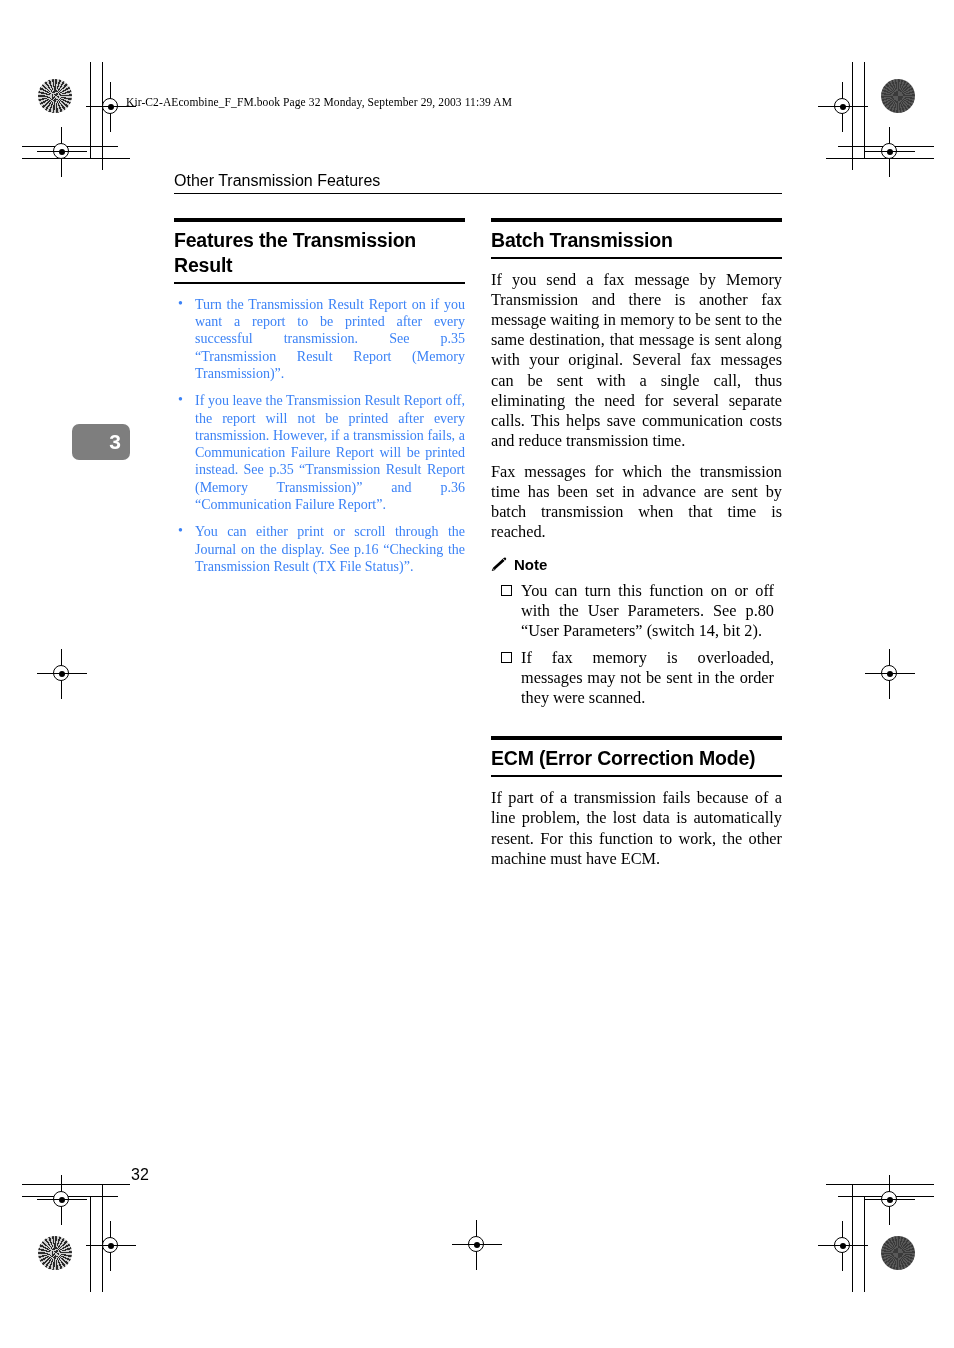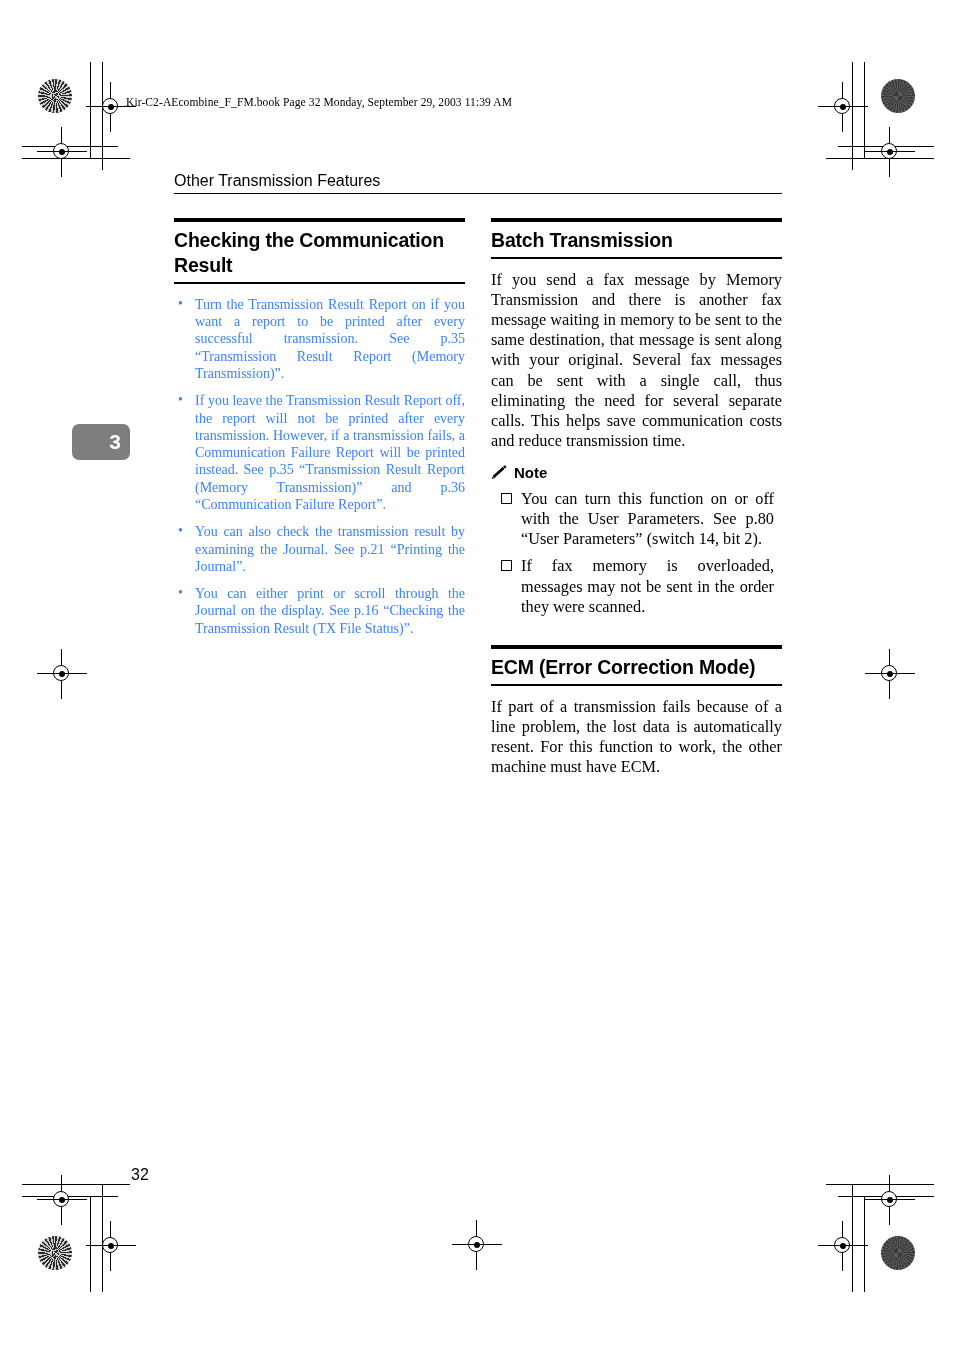--- a/index.html
+++ b/index.html
@@ -309,37 +309,37 @@
   </div>
 
   <div class="chapter-tab">
     <span>3</span>
   </div>
 
   <div class="columns">
 
     <div class="col col-left">
 
-      <h2 class="sec">Checking the Communication Result</h2>
+      <h2 class="sec">Features the Transmission Result</h2>
 
       <ul class="bullets">
         <li>Turn the Transmission Result Report on if you want a report to be printed after every successful transmission. See p.35 “Transmission Result Report (Memory Transmission)”.</li>
         <li>If you leave the Transmission Result Report off, the report will not be printed after every transmission. However, if a transmission fails, a Communication Failure Report will be printed instead. See p.35 “Transmission Result Report (Memory Transmission)” and p.36 “Communication Failure Report”.</li>
-        <li>You can also check the transmission result by examining the Journal. See p.21 “Printing the Journal”.</li>
         <li>You can either print or scroll through the Journal on the display. See p.16 “Checking the Transmission Result (TX File Status)”.</li>
       </ul>
 
 
     </div>
 
     <div class="col col-right">
 
       <h2 class="sec">Batch Transmission</h2>
 
       <p class="body first">If you send a fax message by Memory Transmission and there is another fax message waiting in memory to be sent to the same destination, that message is sent along with your original. Several fax messages can be sent with a single call, thus eliminating the need for several separate calls. This helps save communication costs and reduce transmission time.</p>
+      <p class="body">Fax messages for which the transmission time has been set in advance are sent by batch transmission when that time is reached.</p>
 
       <div class="note-block">
         <div class="note-head">
           <span class="pencil-icon">
             <svg viewBox="0 0 17 15" width="17" height="15" aria-hidden="true">
               <path d="M1.2 13.6 L4.0 12.6 L14.6 3.0 C15.4 2.3 15.4 1.4 14.8 0.9 C14.2 0.3 13.3 0.4 12.6 1.1 L2.0 10.7 Z" fill="#000"></path>
               <path d="M1.2 13.6 L4.0 12.6 L2.6 11.2 Z" fill="#ffffff" stroke="#000" stroke-width="0.8"></path>
               <path d="M11.9 1.8 L14.0 3.7" stroke="#ffffff" stroke-width="0.9" fill="none"></path>
             </svg>
           </span>

